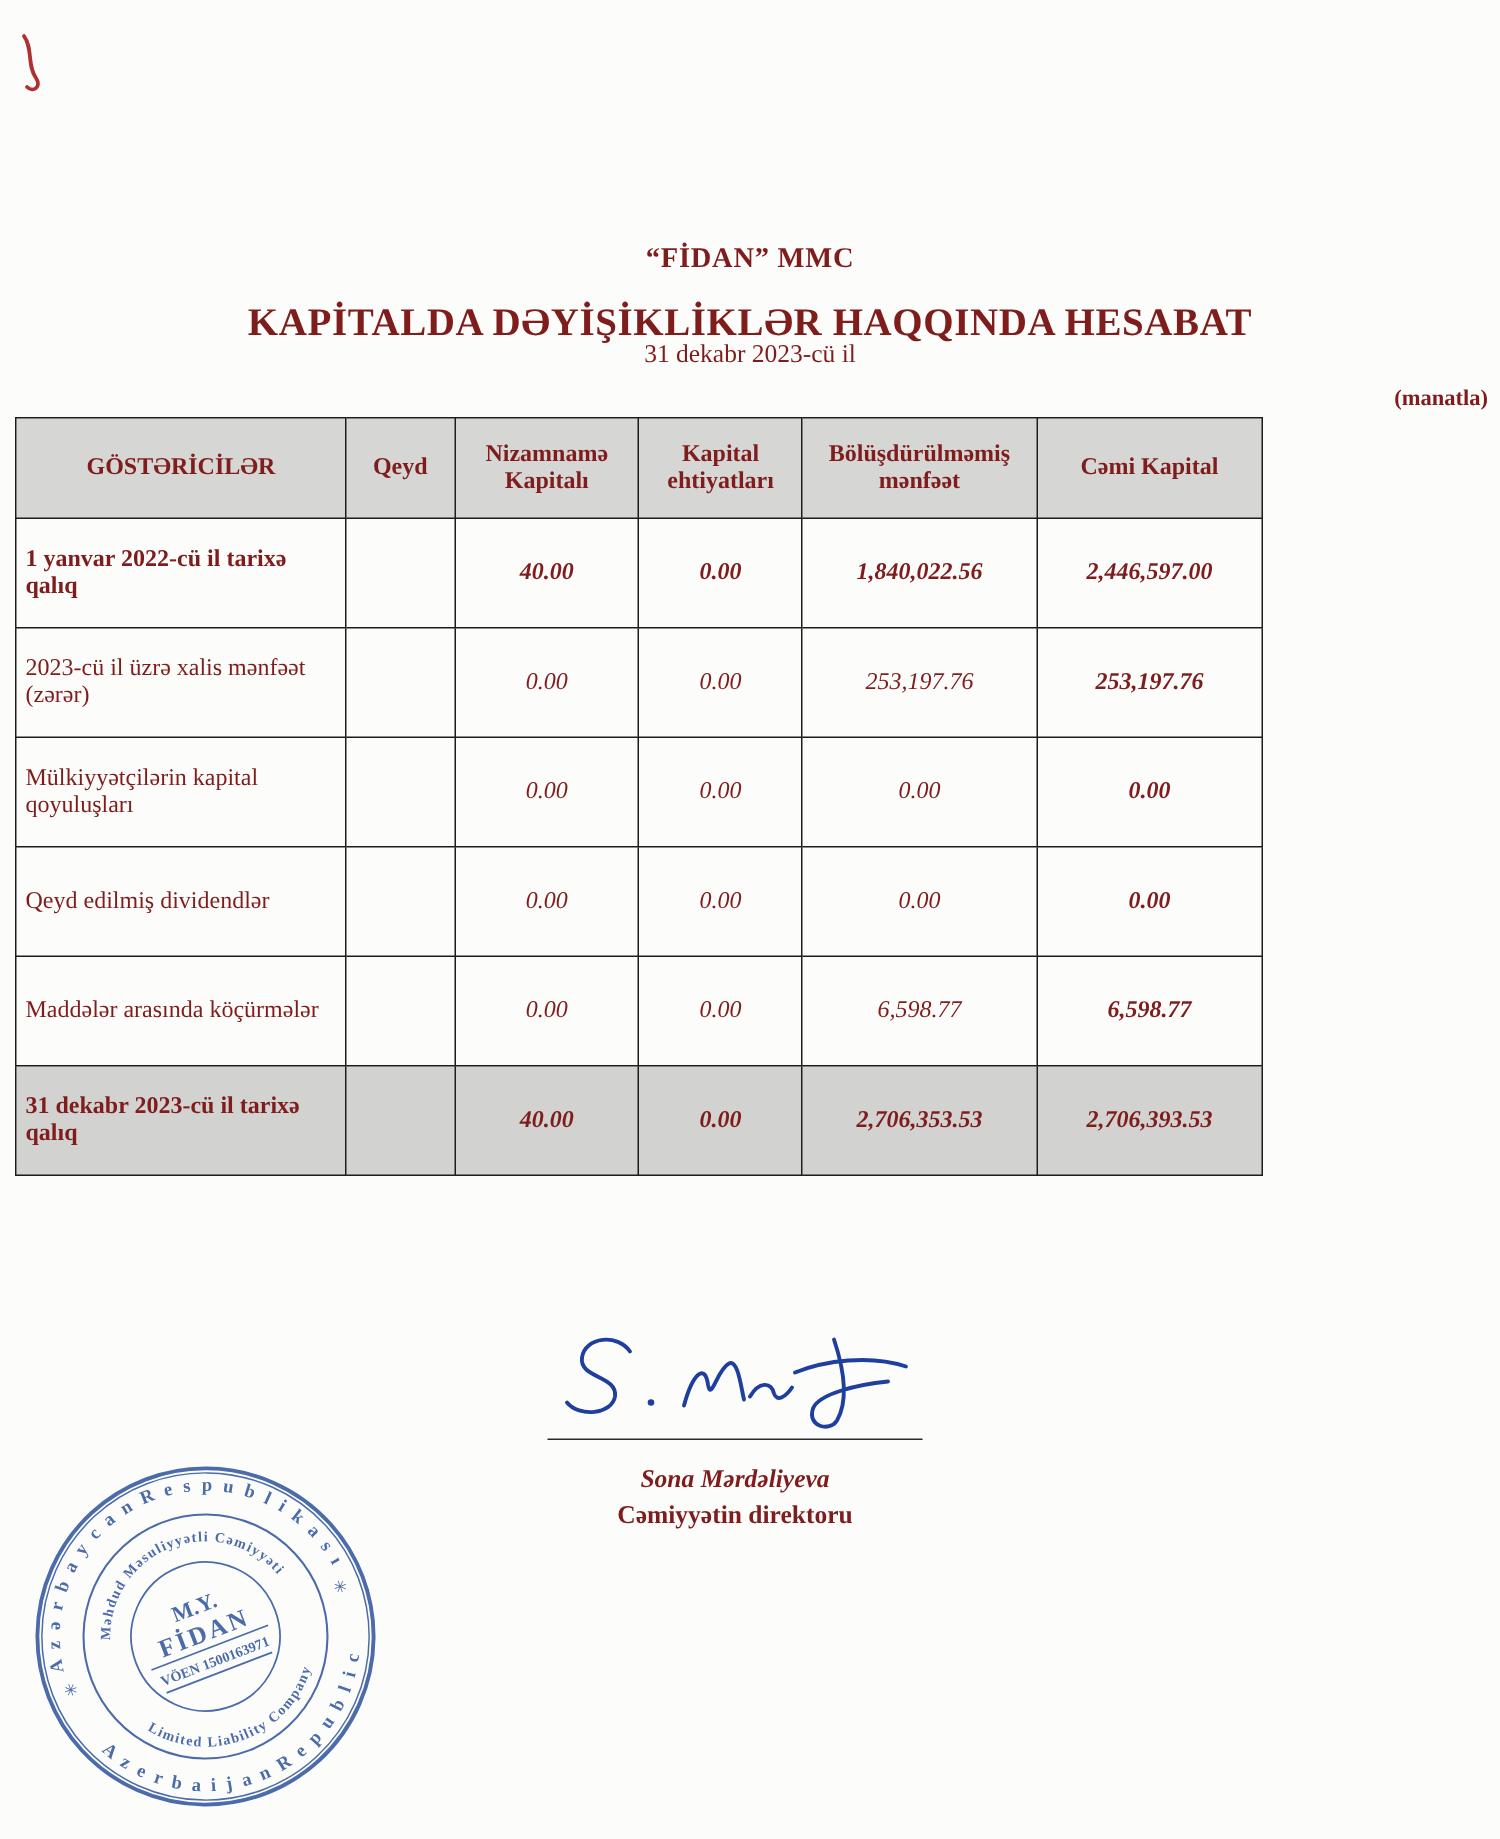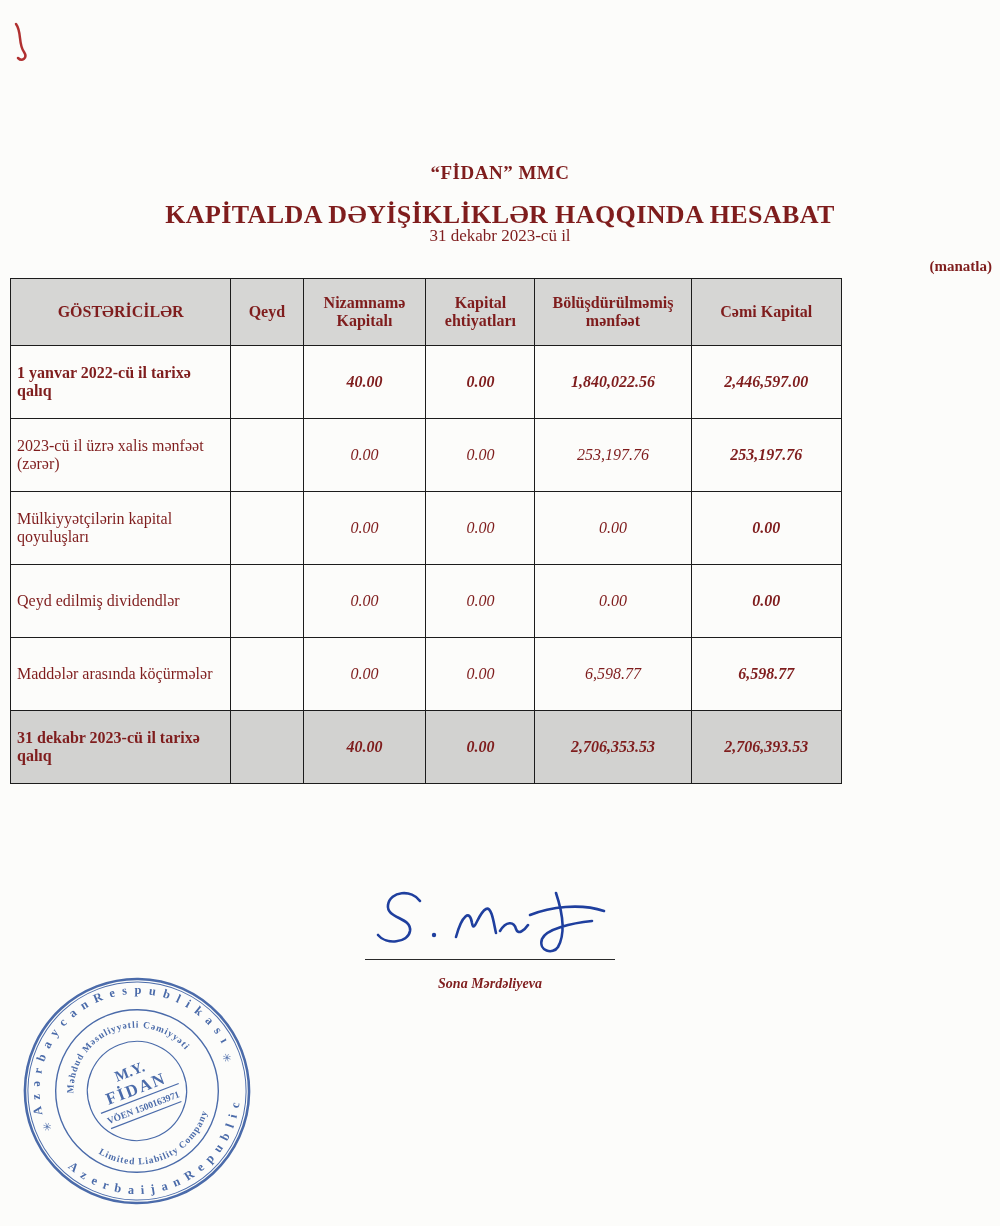--- a/index.html
+++ b/index.html
@@ -39,21 +39,21 @@
   table.equity td{height:64px;font-size:16px;}
   td.lbl{text-align:left;padding-left:9px;font-size:16px;}
   td.num{text-align:center;font-size:15px;font-style:italic;}
   tr.emph td{font-weight:bold;background:inherit;}
   tr.total td{background:#d2d2d0;}
   td.cemi{font-weight:bold;}
   
   .sig-block{position:absolute;left:310px;top:885px;width:360px;text-align:center;}
   .sig-svg{display:block;margin:0 auto;}
   .sig-line{width:250px;margin:2px auto 0 auto;border-bottom:1.6px solid #2a2a2a;}
-  .sig-name{margin-top:16px;font-size:14px;font-weight:bold;font-style:italic;}
+  .sig-name{margin-top:16px;font-size:17px;font-weight:bold;font-style:italic;}
   .sig-title{margin-top:4px;font-size:17px;font-weight:bold;}
   
   .stamp-wrap{
     position:absolute;left:18px;top:972px;width:238px;height:238px;
     transform:rotate(-21deg);
     opacity:.88;
   }
   .stamp-wrap svg text{font-family:"Liberation Serif","DejaVu Serif",serif;}
   
   .scan-mark{position:absolute;left:8px;top:18px;}
@@ -149,20 +149,21 @@
         <path d="M60,16 C52,4 30,6 28,20 C26,34 52,32 50,46 C48,58 26,60 18,50"></path>
         <circle cx="74" cy="50" r="2.2" fill="#1f3f9e" stroke="none"></circle>
         <path d="M96,52 C102,30 110,24 112,38 C114,50 118,28 126,24 C132,21 134,40 136,48"></path>
         <path d="M140,46 C146,36 154,36 156,44 C158,50 164,46 168,40"></path>
         <path d="M196,8 C202,26 206,48 198,62 C193,70 178,66 182,54 C186,44 212,38 232,36"></path>
         <path d="M170,30 C190,22 220,18 244,26"></path>
       </g>
     </svg>
     <div class="sig-line"></div>
     <div class="sig-name">Sona Mərdəliyeva</div>
+    <div class="sig-title">Cəmiyyətin direktoru</div>
   </div>
 
   <div class="stamp-wrap">
     <svg viewBox="0 0 240 240" width="238" height="238">
       <defs>
         <path id="arcOuterTop" d="M 22,120 A 98,98 0 0 1 218,120" fill="none"></path>
         <path id="arcOuterBot" d="M 16,120 A 104,104 0 0 0 224,120" fill="none"></path>
         <path id="arcInnerTop" d="M 56,120 A 64,64 0 0 1 184,120" fill="none"></path>
         <path id="arcInnerBot" d="M 46,120 A 74,74 0 0 0 194,120" fill="none"></path>
       </defs>

